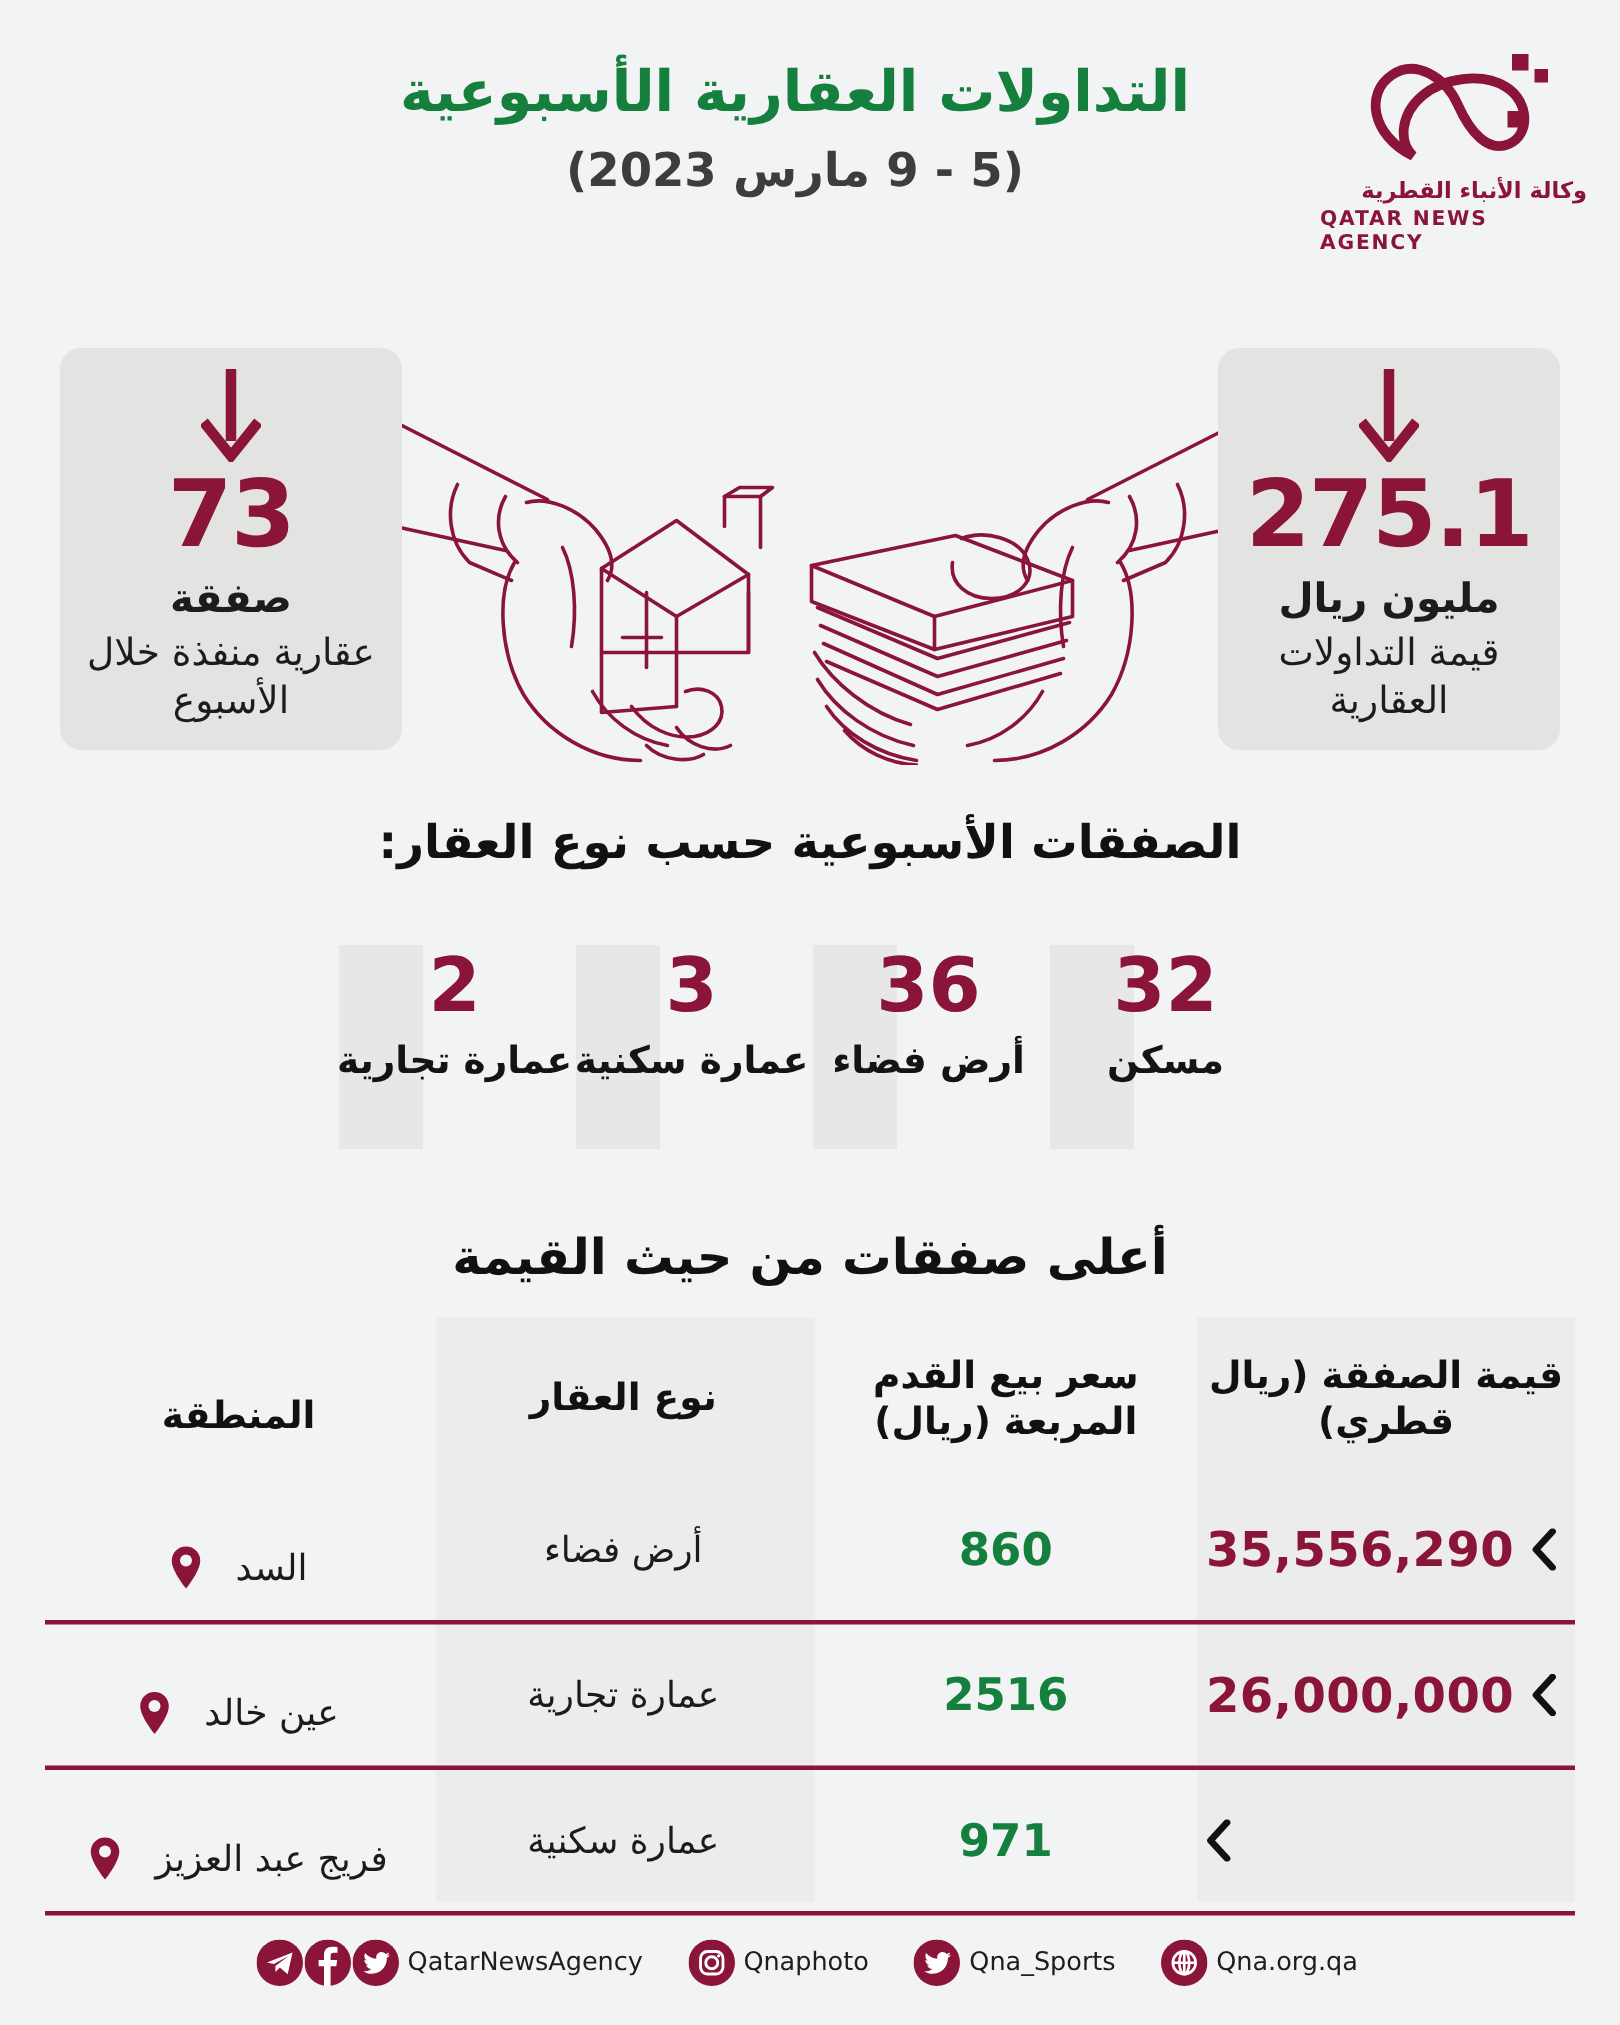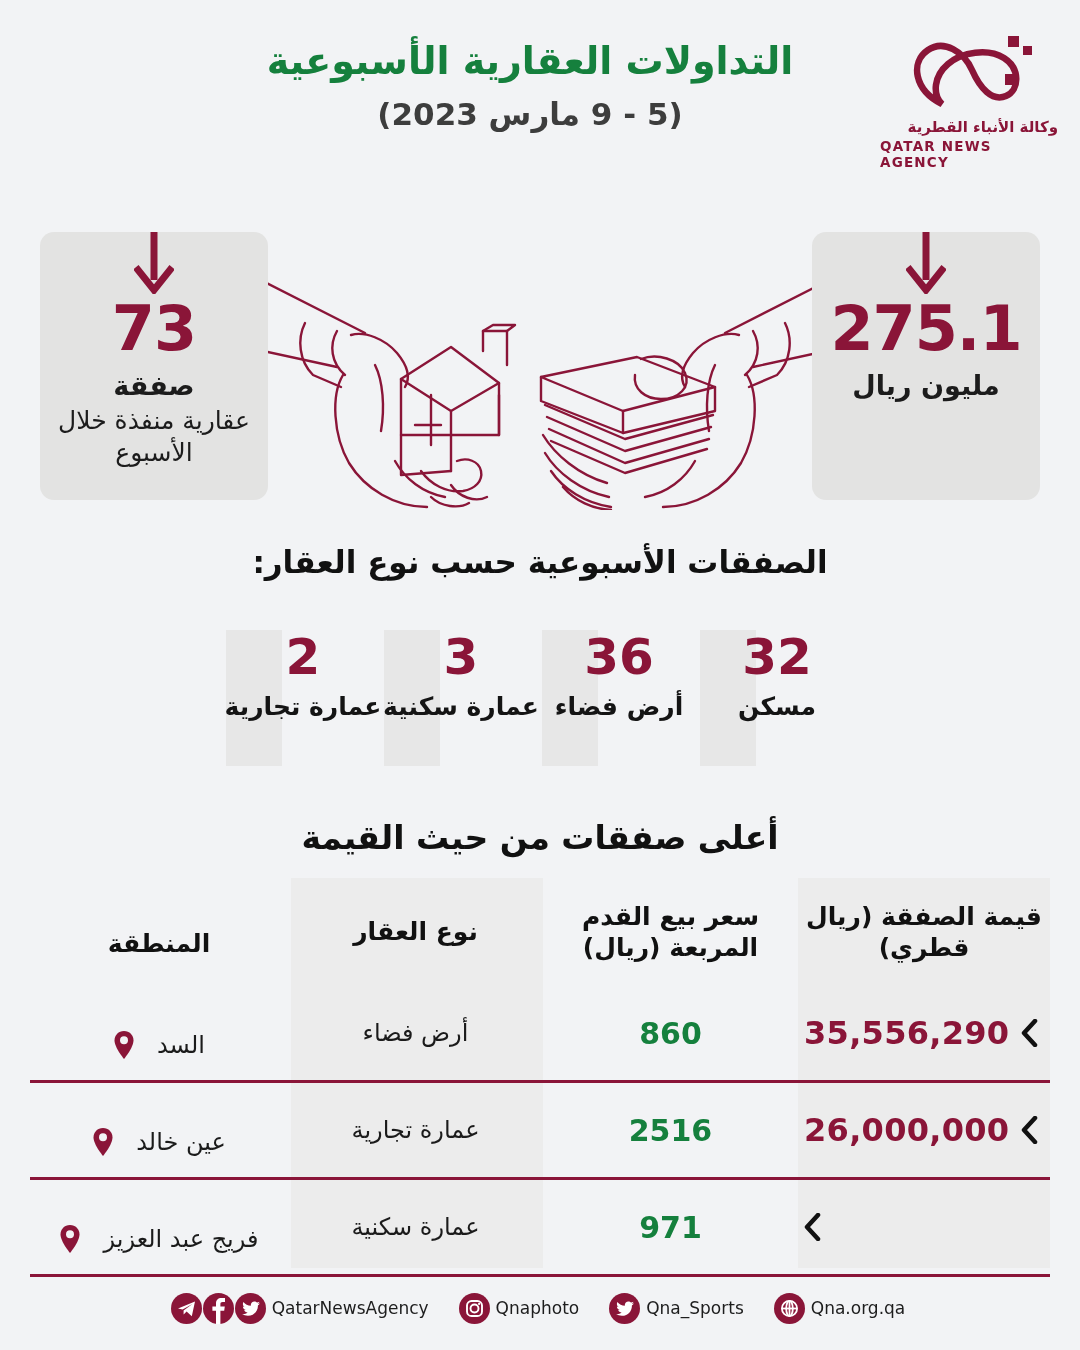--- a/index.html
+++ b/index.html
@@ -89,20 +89,21 @@
 
   .stat-card {
     position: absolute;
     top: 32px;
     width: 228px;
     height: 268px;
     background: #e3e3e2;
     border-radius: 14px;
     text-align: center;
     direction: rtl;
+    padding-top: 14px;
   }
   .stat-card.left  { left: 40px; }
   .stat-card.right { right: 40px; }
 
   .arrow-down { width: 40px; height: 62px; display: block; margin: 0 auto; }
 
   .stat-value {
     font-size: 62px;
     font-weight: bold;
     color: #8a1538;
@@ -389,20 +390,21 @@
       <div class="stat-desc">عقارية منفذة خلال الأسبوع</div>
     </div>
 
     <div class="stat-card right">
       <svg class="arrow-down" viewBox="0 0 40 62">
         <line x1="20" y1="0" x2="20" y2="48" stroke="#8a1538" stroke-width="7"></line>
         <path d="M4 38 L20 58 L36 38" fill="none" stroke="#8a1538" stroke-width="7" stroke-linecap="square"></path>
       </svg>
       <div class="stat-value">275.1</div>
       <div class="stat-unit">مليون ريال</div>
+      <div class="stat-desc">قيمة التداولات العقارية</div>
     </div>
   </div>
 
   <div class="section-heading" id="cat-heading">الصفقات الأسبوعية حسب نوع العقار:</div>
 
   <div class="cats">
     <div class="cat">
       <div class="shade"></div>
       <div class="cat-num">32</div>
       <div class="cat-label">مسكن</div>

